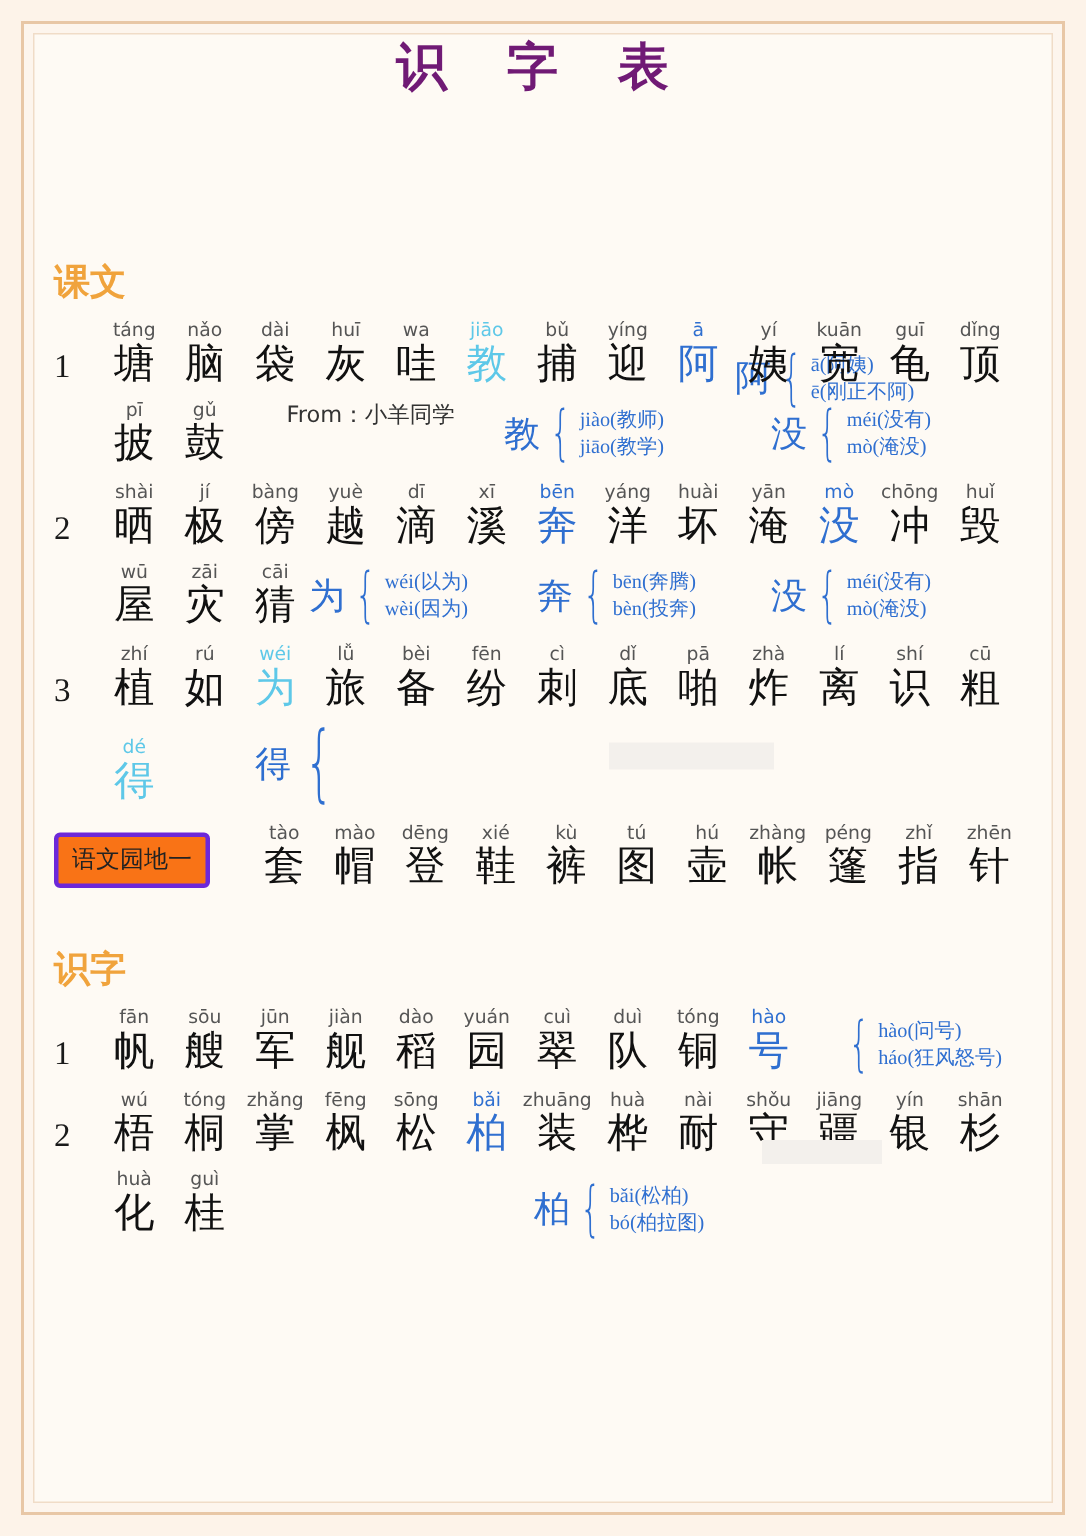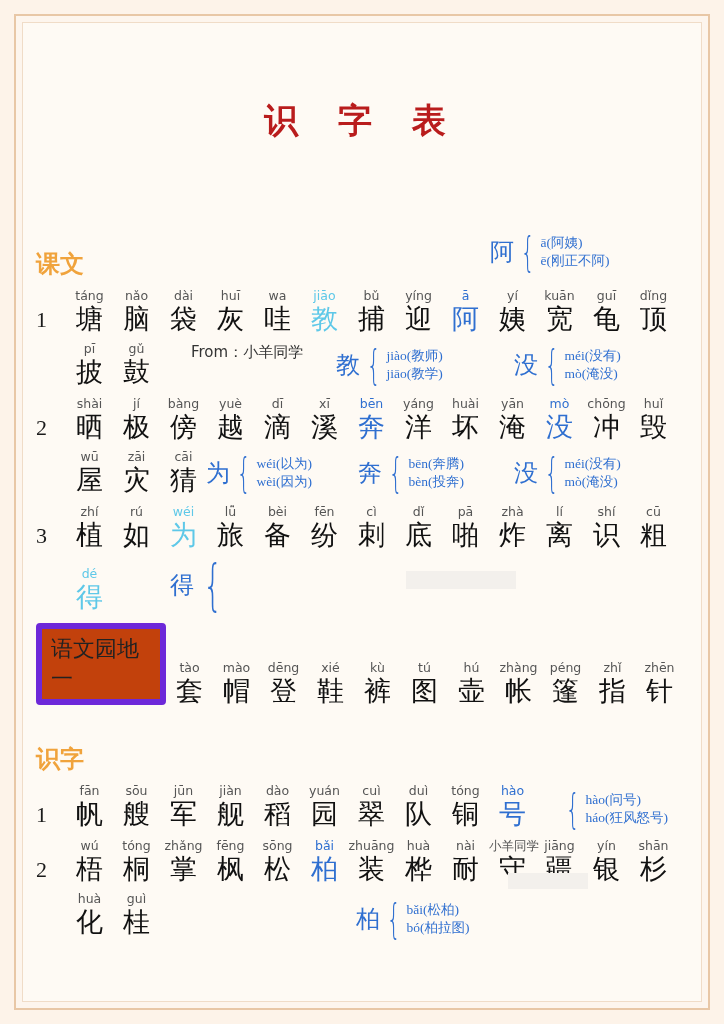--- a/index.html
+++ b/index.html
@@ -40,25 +40,24 @@
   }
   .content {
     position: absolute;
     left: 22px; top: 22px;
     width: 680px;
     height: 980px;
     box-sizing: border-box;
   }
   .title {
     text-align: center;
-    color: #b91c1c;
+    color: #701a75;
     font-size: 34px;
     letter-spacing: 14px;
     font-weight: bold;
-    margin-top: 76px;
     font-family: "DejaVu Sans", sans-serif;
   }
   .section-head {
     color: #f0a33c;
     font-size: 24px;
     font-weight: bold;
     margin-left: 14px;
     font-family: "DejaVu Sans", sans-serif;
   }
 
@@ -123,26 +122,26 @@
     flex-direction: column;
     justify-content: center;
     font-size: 13.5px;
     line-height: 18px;
     font-family: Liberation Serif, serif;
   }
   .poly .readings span { white-space: nowrap; }
 
   .tag {
     display: inline-block;
-    border: 6px solid #6d28d9;
+    border: 3px solid #6d28d9;
     border-radius: 4px;
     padding: 5px 9px;
-    font-size: 22px;
+    font-size: 16px;
     color: #222;
-    background: #c2410c;
+    background: #f97316;
     font-family: "DejaVu Sans", sans-serif;
   }
   .from-note {
     position: absolute;
     font-size: 15px;
     color: #333;
     font-family: "DejaVu Sans", sans-serif;
     white-space: nowrap;
   }
   .redact {
@@ -564,21 +563,21 @@
         </div>
       <div class="cell">
           <div class="py">huà</div>
           <div class="hz">桦</div>
         </div>
       <div class="cell">
           <div class="py">nài</div>
           <div class="hz">耐</div>
         </div>
       <div class="cell">
-          <div class="py">小羊同学</div>
+          <div class="py">shǒu</div>
           <div class="hz">守</div>
         </div>
       <div class="cell">
           <div class="py">jiāng</div>
           <div class="hz">疆</div>
         </div>
       <div class="cell">
           <div class="py">yín</div>
           <div class="hz">银</div>
         </div>

